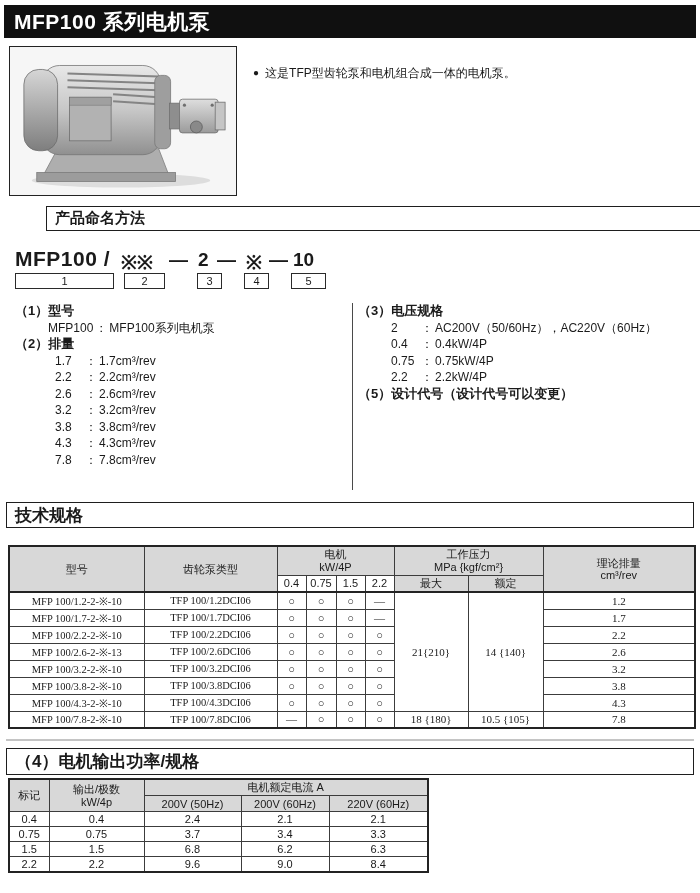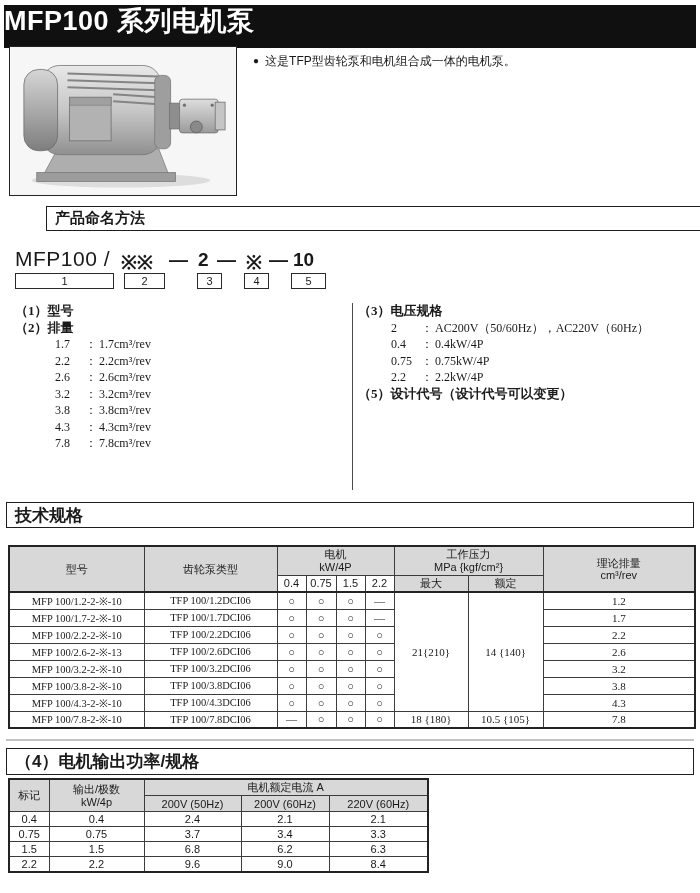--- a/index.html
+++ b/index.html
@@ -2,53 +2,53 @@
 <html style="--title-bg: #101010; --title-fg: #ffffff; --table-header-bg: #d8d8d8; --separator-gray: #c4c4c4;"><head>
 <meta charset="utf-8">
 <style>
   html,body { margin:0; padding:0; background:#ffffff; }
   .page {
     position:relative; width:700px; height:893px; background:#fff;
     font-family:"Liberation Sans", sans-serif; color:#1a1a1a; overflow:hidden;
   }
   
   .title-bar {
-    position:absolute; left:4px; top:5px; width:692px; height:43px;
+    position:absolute; left:4px; top:5px; width:692px; height:33px;
     background:var(--title-bg,#101010); color:var(--title-fg,#ffffff);
-    font-size:27px; font-weight:bold; line-height:33px; 
+    font-size:21px; font-weight:bold; line-height:33px; padding-left:10px;
     box-sizing:border-box; letter-spacing:.5px;
   }
   
   .photo-frame {
     position:absolute; left:9px; top:46px; width:228px; height:150px;
     border:1.5px solid #232323; background:#f4f4f4; box-sizing:border-box;
   }
   .photo-frame svg { display:block; width:100%; height:100%; }
-  .intro { position:absolute; left:253px; top:53px; font-size:12px; line-height:16px; }
+  .intro { position:absolute; left:253px; top:65px; font-size:12px; line-height:16px; }
   .intro .bullet { font-size:10px; margin-right:6px; position:relative; top:-1px; }
   
   .section-bar {
     position:absolute; left:6px; width:688px; border:1.5px solid #1e1e1e;
     background:#fff; box-sizing:border-box; font-weight:bold; padding-left:8px;
     display:flex; align-items:center;
   }
   .bar-naming { top:206px; height:25px; font-size:15px;margin-left:40px; }
   .bar-tech   { top:502px; height:26px; font-size:17px; }
   .bar-motor  { top:748px; height:27px; font-size:17px; }
   
-  .code-prefix { position:absolute; top:247px; font-size:21px; font-weight:normal; letter-spacing:.5px; }
+  .code-prefix { position:absolute; top:247px; font-size:21px; font-weight:bold; letter-spacing:.5px; }
   .code-seg    { position:absolute; top:249px; font-size:19px; font-weight:bold; }
   .code-box {
     position:absolute; top:273px; height:16px; border:1px solid #2a2a2a;
     box-sizing:border-box; font-size:11px; text-align:center; line-height:14px; background:#fff;
   }
   
   .vdiv { position:absolute; left:352px; top:303px; width:1px; height:187px; background:#4a4a4a; }
   .spec-col { position:absolute; font-size:12px; }
-  .spec-col .line { height:16.5px; line-height:16.5px; white-space:nowrap;font-family:Liberation Serif, serif; }
+  .spec-col .line { height:16.5px; line-height:16.5px; white-space:nowrap; }
   .spec-head { font-weight:bold; font-size:13px; }
   .spec-item { padding-left:33px; }
   .spec-item .code { display:inline-block; min-width:28px; }
   .spec-item .code-wide { display:inline-block; }
   .spec-item .colon { display:inline-block; margin:0 2px; }
   
   table.t { position:absolute; border-collapse:collapse; table-layout:fixed; border:2px solid #232323; background:#fff; }
   table.t th, table.t td {
     border:1px solid #3c3c3c; text-align:center; vertical-align:middle;
     padding:0; overflow:hidden; white-space:nowrap;
@@ -137,20 +137,23 @@
   <div class="code-box" style="left:15px;width:99px">1</div>
   <div class="code-box" style="left:124px;width:41px">2</div>
   <div class="code-box" style="left:197px;width:25px">3</div>
   <div class="code-box" style="left:244px;width:25px">4</div>
   <div class="code-box" style="left:291px;width:35px">5</div>
 
   <div class="vdiv"></div>
 
   <div class="spec-col" style="left:15px;top:303px">
     <div class="line spec-head">（1）型号</div>
+    <div class="line spec-item">
+      <span class="code-wide">MFP100</span><span class="colon">：</span><span>MFP100系列电机泵</span>
+    </div>
     <div class="line spec-head">（2）排量</div>
     <div class="line spec-item" style="padding-left:40px"><span class="code">1.7</span><span class="colon">：</span><span>1.7cm³/rev</span></div>
     <div class="line spec-item" style="padding-left:40px"><span class="code">2.2</span><span class="colon">：</span><span>2.2cm³/rev</span></div>
     <div class="line spec-item" style="padding-left:40px"><span class="code">2.6</span><span class="colon">：</span><span>2.6cm³/rev</span></div>
     <div class="line spec-item" style="padding-left:40px"><span class="code">3.2</span><span class="colon">：</span><span>3.2cm³/rev</span></div>
     <div class="line spec-item" style="padding-left:40px"><span class="code">3.8</span><span class="colon">：</span><span>3.8cm³/rev</span></div>
     <div class="line spec-item" style="padding-left:40px"><span class="code">4.3</span><span class="colon">：</span><span>4.3cm³/rev</span></div>
     <div class="line spec-item" style="padding-left:40px"><span class="code">7.8</span><span class="colon">：</span><span>7.8cm³/rev</span></div>
   </div>
 

